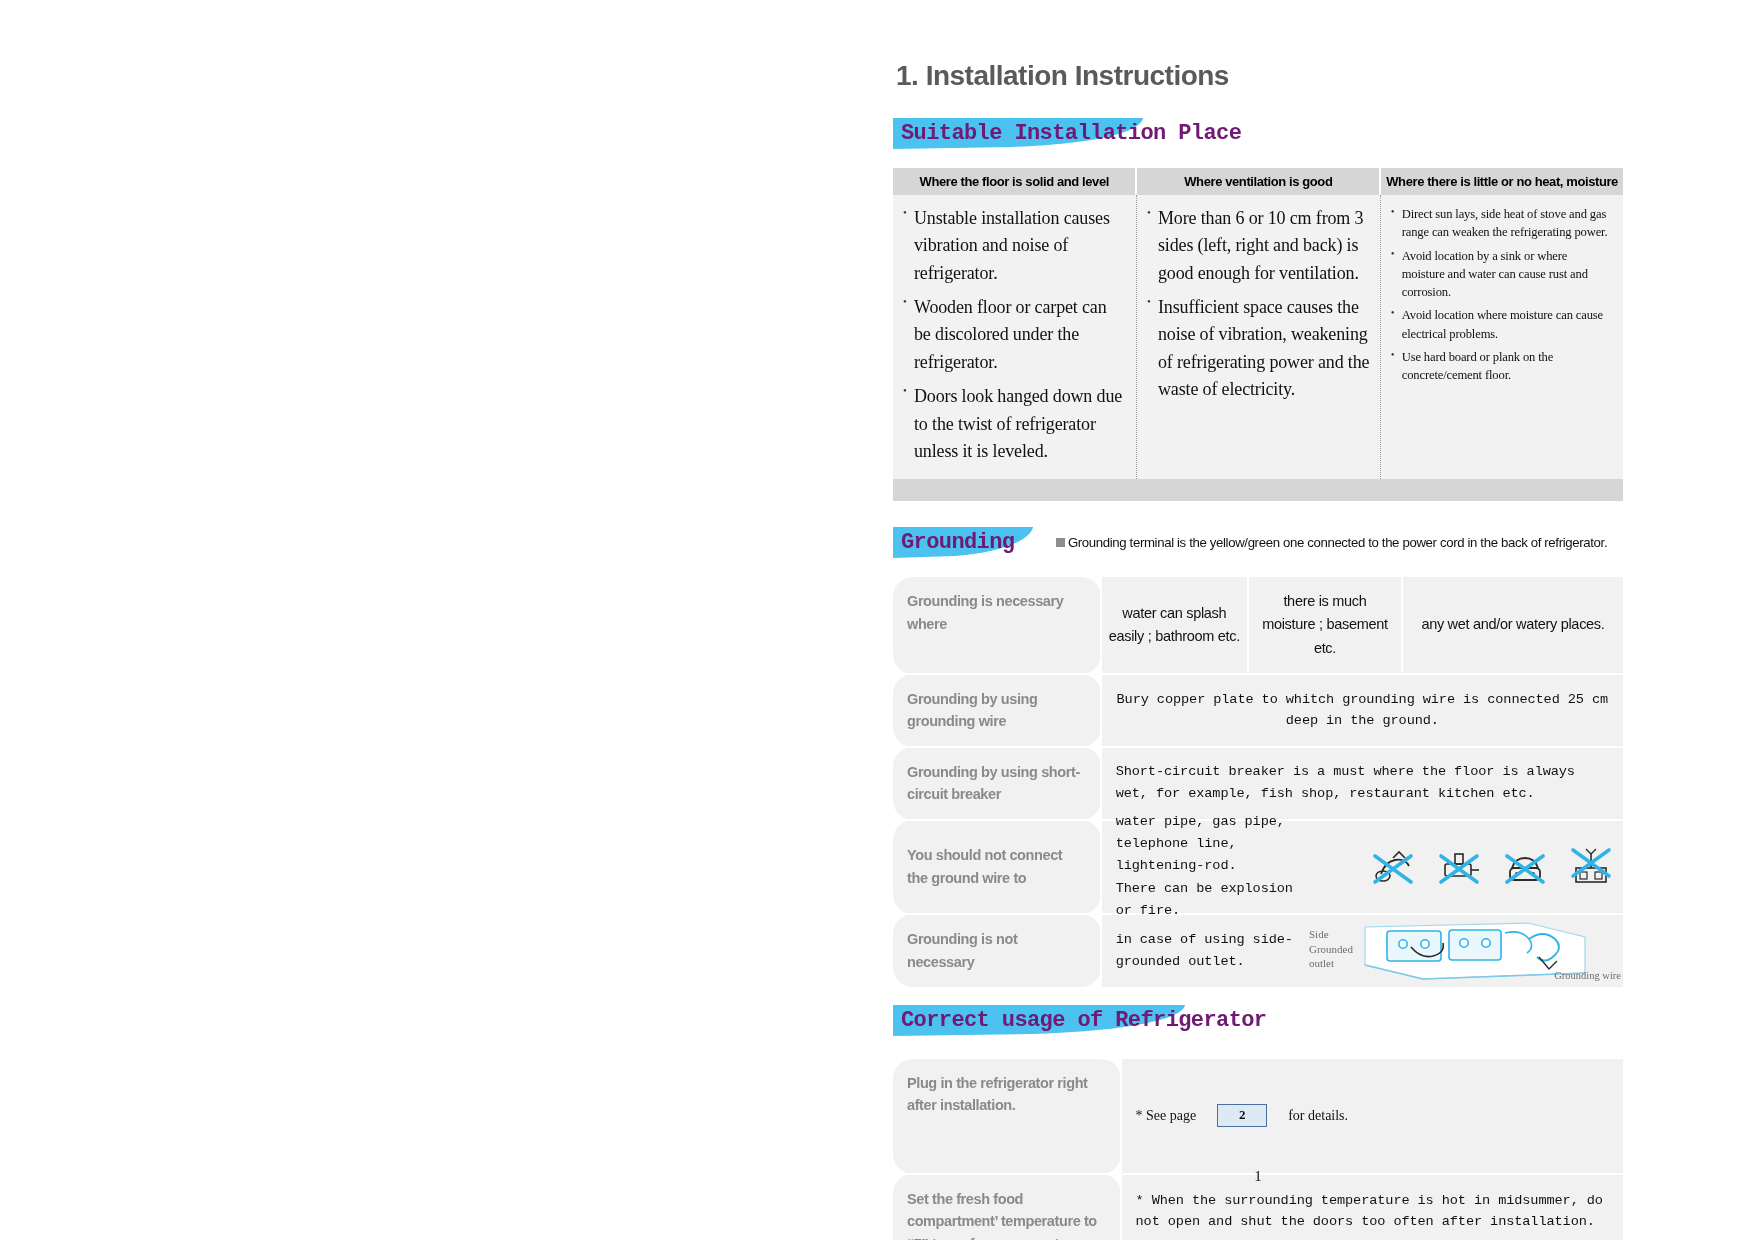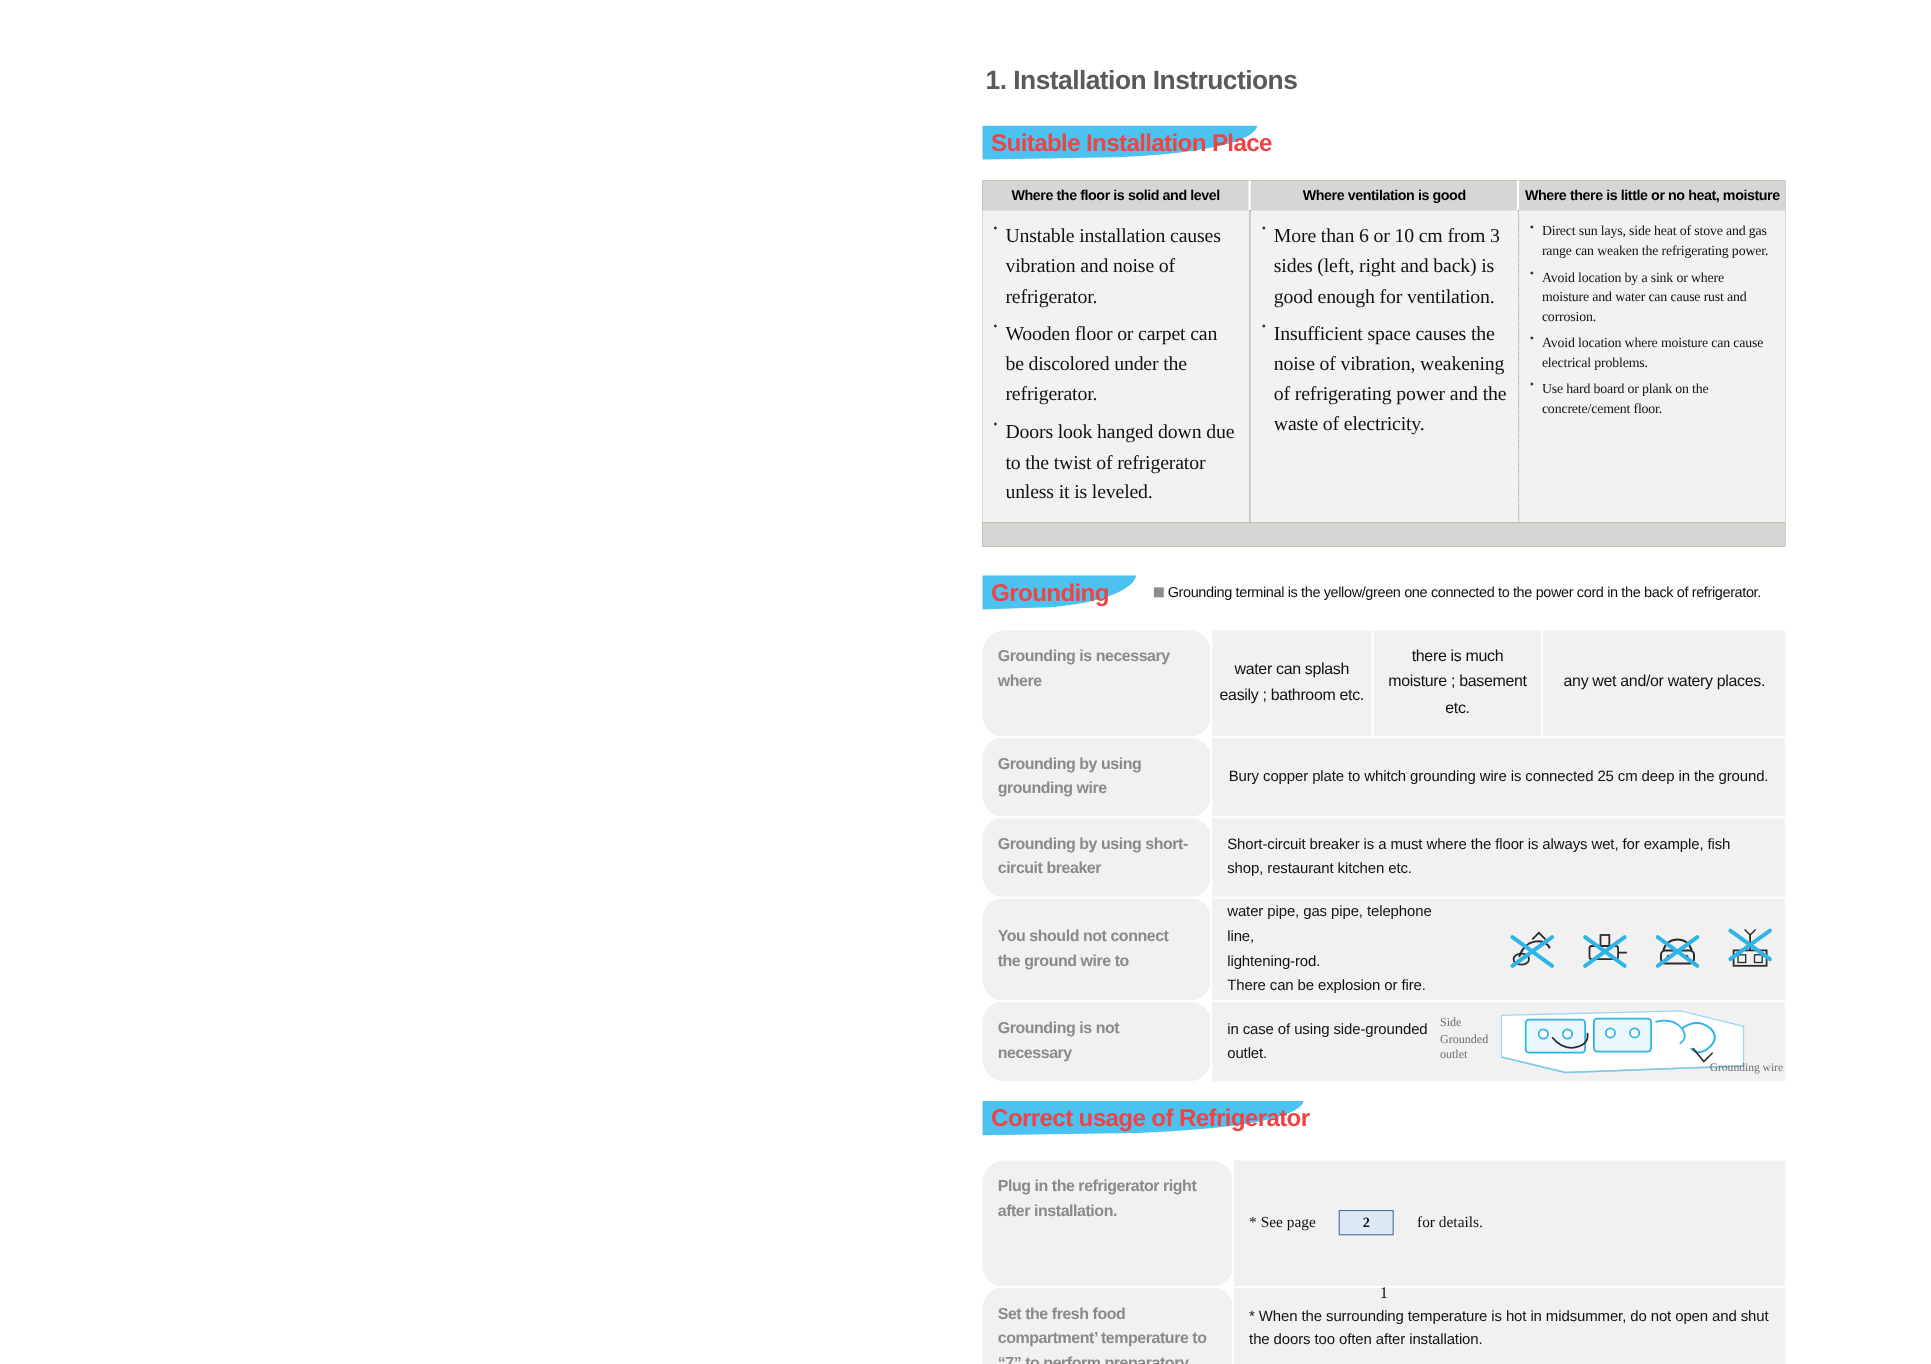--- a/index.html
+++ b/index.html
@@ -23,21 +23,21 @@
   }
   .content {
     position: absolute;
     left: 893px;
     top: 60px;
     width: 730px;
   }
 
   
   .main-title {
-    font-size: 24px;
+    font-size: 28px;
     font-weight: bold;
     color: #5a5a5a;
     letter-spacing: -0.5px;
     margin: 0 0 26px 3px;
     font-family: "Liberation Sans", sans-serif;
   }
 
   
   .section-head {
     position: relative;
@@ -49,26 +49,27 @@
     left: 0;
     top: 0;
     height: 32px;
   }
   .section-head .swoosh svg { display:block; }
   .section-head .sh-label {
     position: relative;
     display: inline-block;
     font-size: 22px;
     font-weight: bold;
-    color: #ef4444;
+    color: #701a75;
     letter-spacing: -0.6px;
     line-height: 31px;
     padding: 0 7px 0 8px;
     z-index: 2;
     white-space: nowrap;
+    font-family: Liberation Mono, monospace;
   }
   .section-head .sh-note {
     position: relative;
     z-index: 2;
     display: inline-block;
     font-size: 13.2px;
     color: #111;
     line-height: 31px;
     letter-spacing: -0.35px;
     vertical-align: top;
@@ -160,21 +161,21 @@
     font-size: 14.5px;
     font-weight: bold;
     color: #8a8a8a;
     letter-spacing: -0.4px;
     line-height: 1.55;
     padding: 13px 14px 13px 14px;
     vertical-align: top;
     border-radius: 20px;
   }
   .body-serif {
-    font-family: Liberation Sans, sans-serif;
+    font-family: Liberation Mono, monospace;
     font-size: 13.6px;
     color: #111;
     line-height: 1.6;
     padding: 12px 14px;
     letter-spacing: -0.1px;
   }
   .ctr-sans {
     font-family: "Liberation Sans", sans-serif;
     font-size: 14.5px;
     color: #111;

